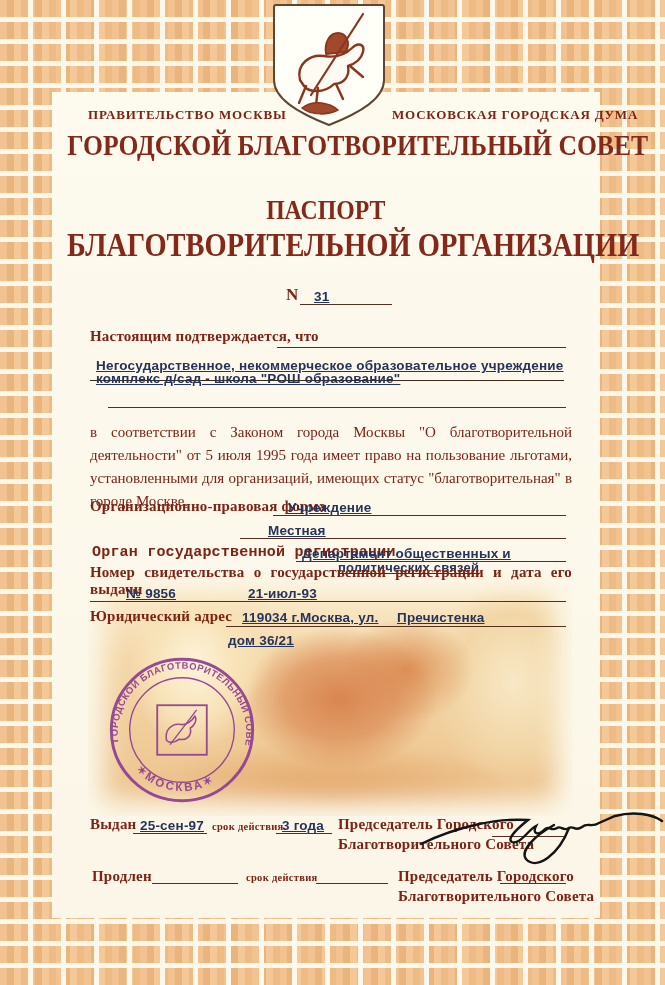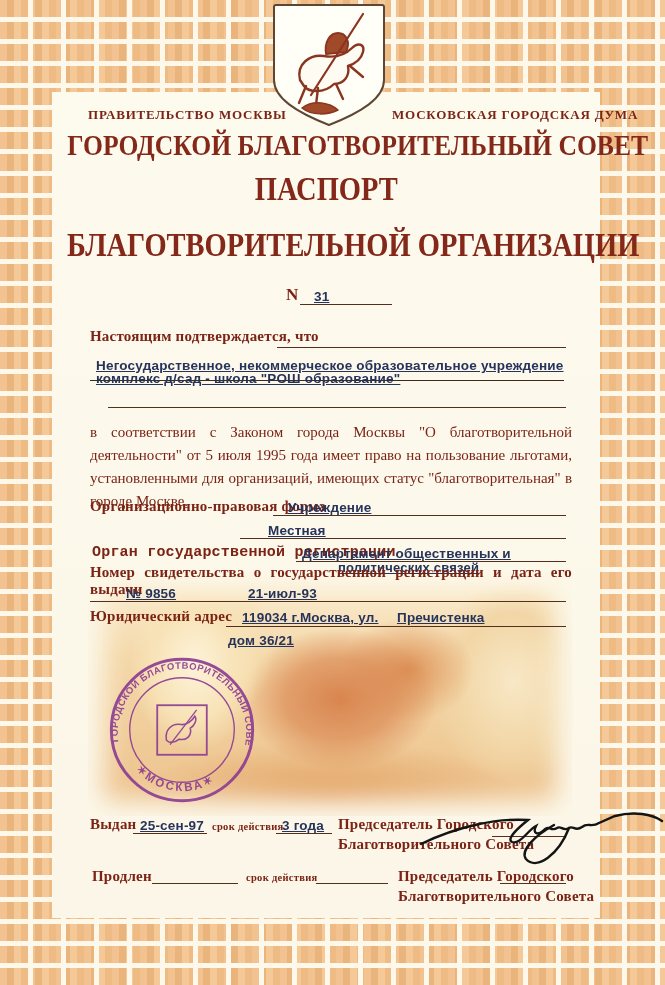--- a/index.html
+++ b/index.html
@@ -89,21 +89,21 @@
     </g>
   </svg>
 
   <div class="abs lbl headline" style="left:88px; top:107px;">ПРАВИТЕЛЬСТВО МОСКВЫ</div>
   <div class="abs lbl headline" style="left:392px; top:107px; width:182px; text-align:right;">МОСКОВСКАЯ ГОРОДСКАЯ ДУМА</div>
 
   <div class="doc-title" style="top:130px; font-size:27px;">
     <span class="cond">ГОРОДСКОЙ БЛАГОТВОРИТЕЛЬНЫЙ СОВЕТ</span>
   </div>
 
-  <div class="doc-title" style="top:172px; font-size:30px;">
+  <div class="doc-title" style="top:196px; font-size:25px;">
     <span class="cond">ПАСПОРТ</span>
   </div>
   <div class="doc-title" style="top:228px; font-size:30px;">
     <span class="cond">БЛАГОТВОРИТЕЛЬНОЙ ОРГАНИЗАЦИИ</span>
   </div>
 
   <div class="abs lbl" style="left:286px; top:285px; font-size:17px;">N</div>
   <div class="abs val" style="left:314px; top:289px;">31</div>
   <div class="rule" style="left:300px; top:304px; width:92px;"></div>
 

